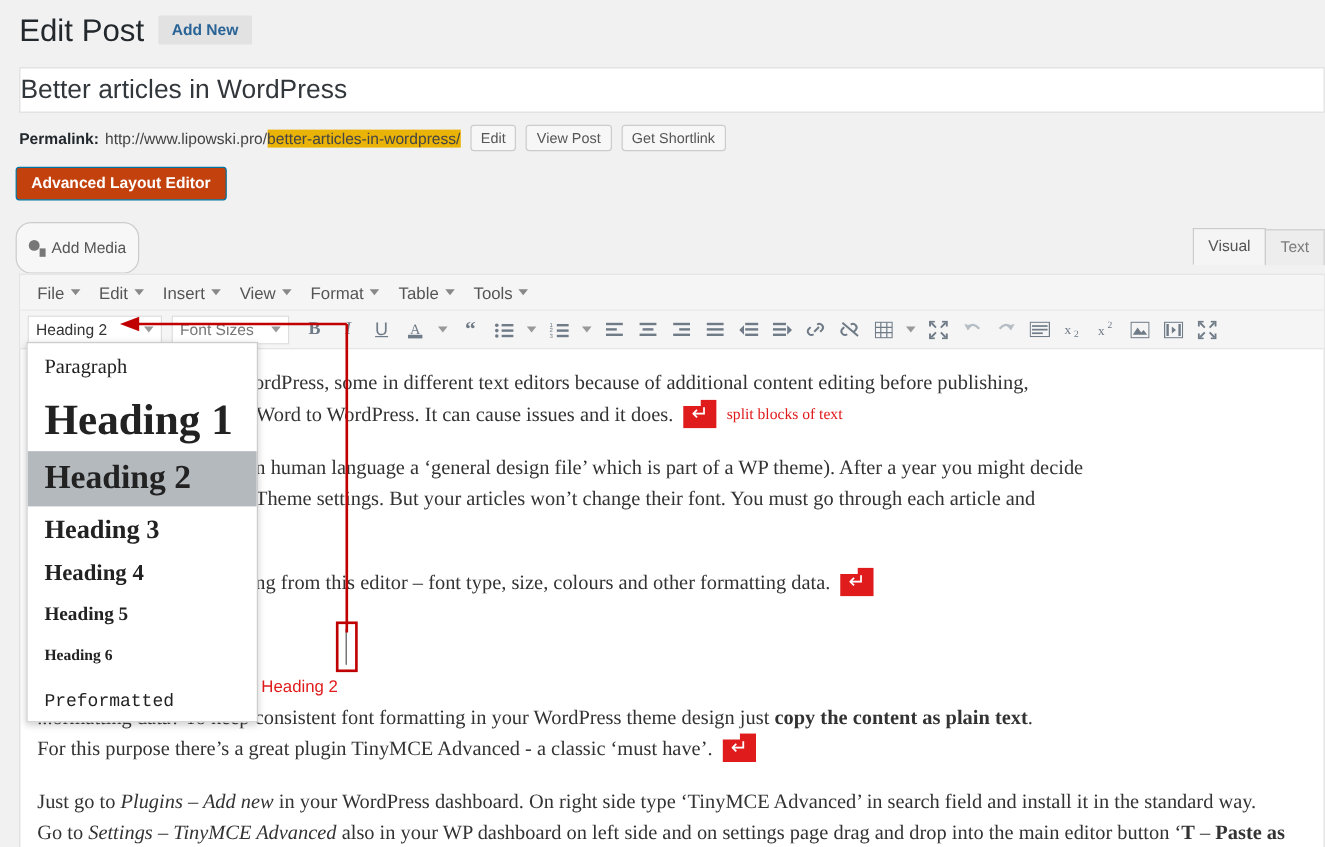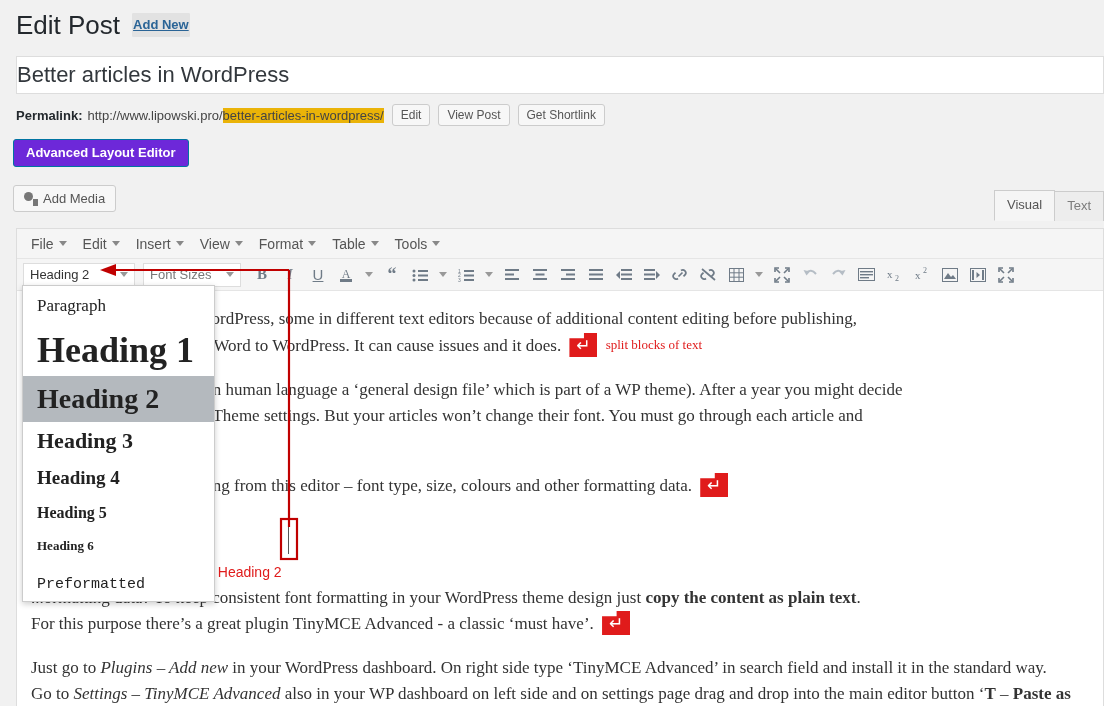--- a/index.html
+++ b/index.html
@@ -11,21 +11,21 @@
     color: #23282d;
   }
   #root { position: relative; width: 1104px; height: 706px; }
 
   
   .page-head { position: absolute; left: 16px; top: 8px; display: flex; align-items: center; gap: 12px; }
   .page-title { font-size: 26px; font-weight: 400; color: #23282d; line-height: 34px; }
   .add-new-btn {
     font-size: 13px; font-weight: bold; color: #2a6496;
     background: #e2e2e2; border: 1px solid #e2e2e2; border-radius: 1px;
-    padding: 4px 0; line-height: 14px; cursor: pointer; text-decoration: underline;
+    padding: 4px 10px; line-height: 14px; cursor: pointer;
   }
 
   
   .title-field {
     position: absolute; left: 16px; top: 56px; width: 1088px; height: 38px;
     background: #fff; border: 1px solid #ddd; box-sizing: border-box;
     display: flex; align-items: center; 
     font-size: 22px; color: #32373c; font-weight: 400;
   }
 
@@ -39,31 +39,31 @@
   .permalink-slug { background: #eab308; color: #444; }
   .pl-btn {
     margin-left: 8px; font-size: 12px; color: #555;
     background: #f7f7f7; border: 1px solid #ccc; border-radius: 3px;
     padding: 3px 8px; line-height: 14px; cursor: pointer;
   }
 
   
   .ale-btn {
     position: absolute; left: 13px; top: 139px;
-    background: #6d28d9; color: #fff; border: 1px solid #0074a2;
+    background: #c2410c; color: #fff; border: 1px solid #0074a2;
     border-radius: 3px; font-size: 13px; font-weight: bold;
     padding: 6px 12px; line-height: 14px; cursor: pointer;
   }
 
   
   .media-bar { position: absolute; left: 13px; top: 185px; }
   .add-media-btn {
     display: flex; align-items: center; gap: 5px;
-    background: #f7f7f7; border: 1px solid #ccc; border-radius: 3px;
-    font-size: 13px; color: #555; padding: 5px 10px; cursor: pointer;
+    background: #f7f7f7; border: 1px solid #ccc; border-radius: 13px;
+    font-size: 13px; color: #555; padding: 13px 10px; cursor: pointer;
   }
   .media-ico { width: 14px; height: 14px; position: relative; display:inline-block; }
   .media-ico::before {
     content:""; position:absolute; left:0; top:0; width:9px; height:9px;
     border-radius: 50%; background:#777;
   }
   .media-ico::after {
     content:""; position:absolute; right:0; bottom:0; width:5px; height:7px;
     background:#777;
   }

